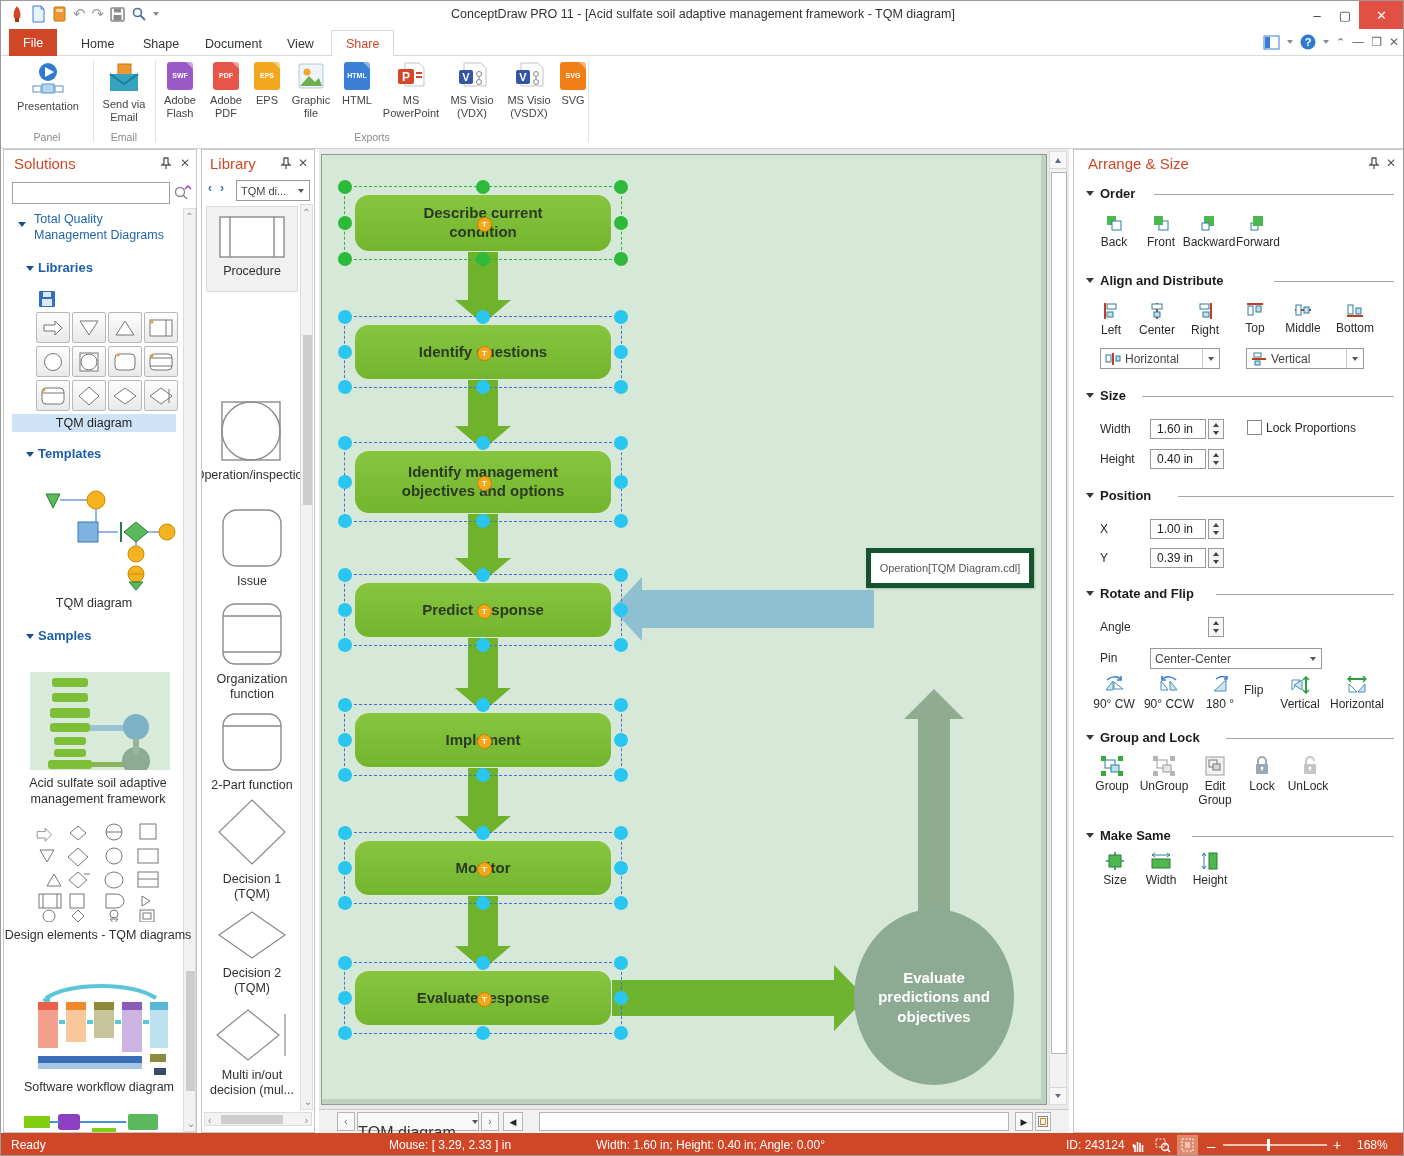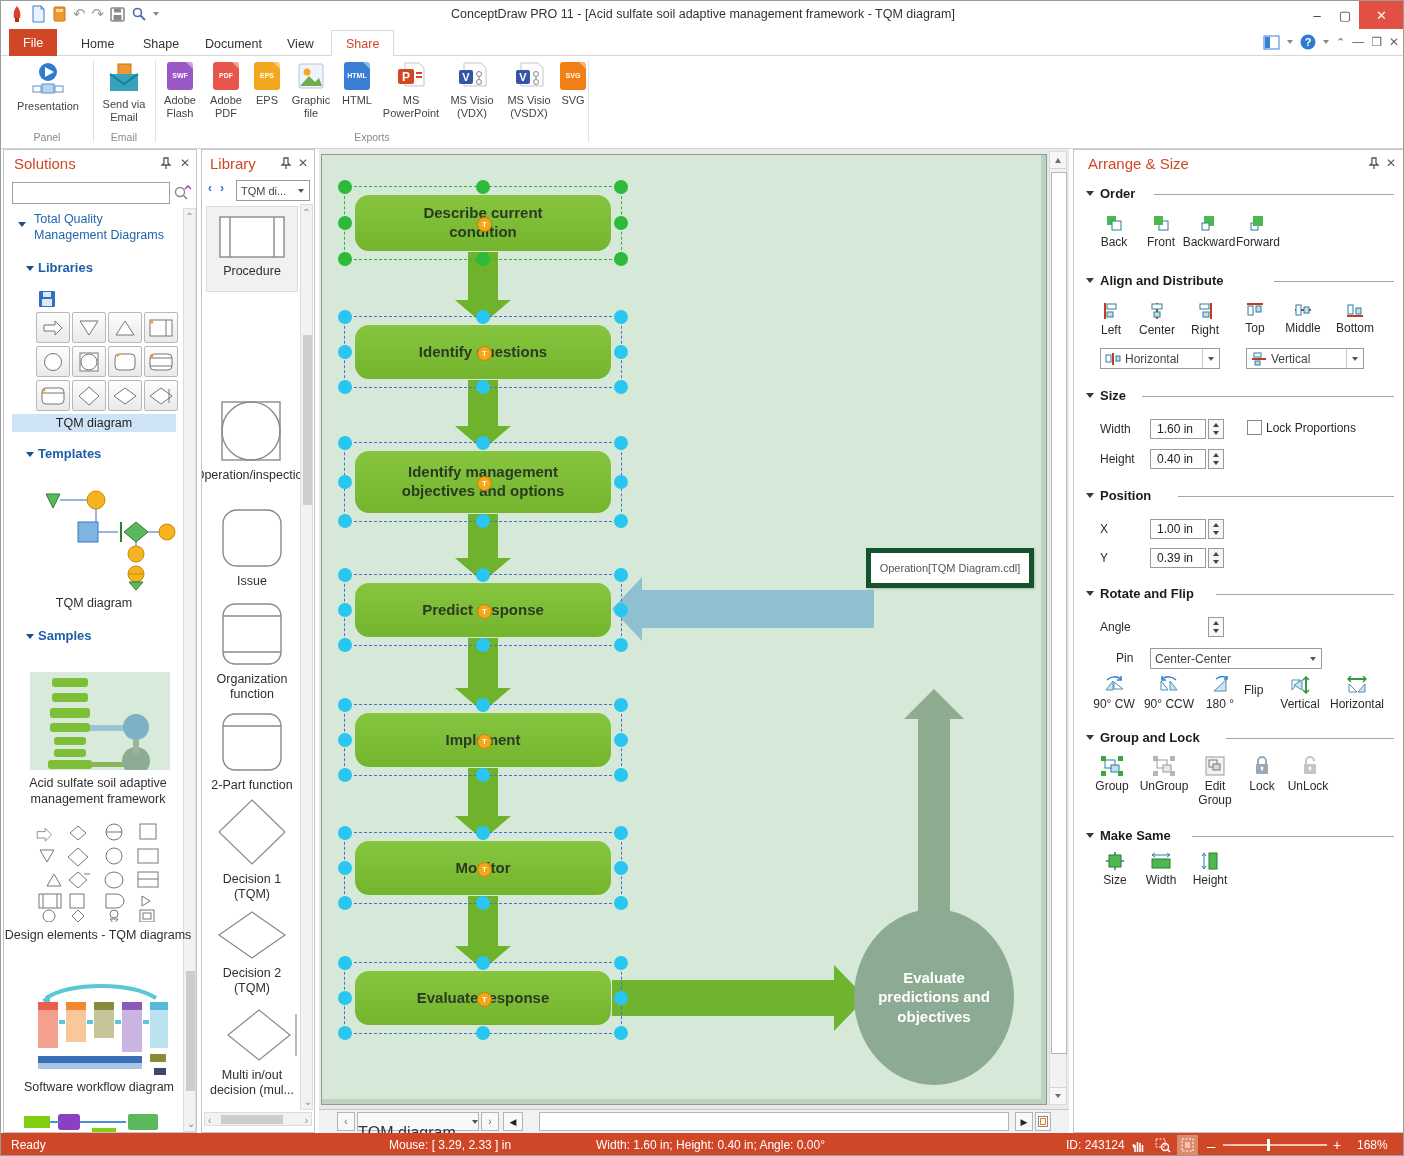--- a/index.html
+++ b/index.html
@@ -525,21 +525,21 @@
           <path d="M35 2 L68 34 L35 66 L2 34 Z" fill="#fff" stroke="#8a8a8a" stroke-width="1.2"></path>
         </svg>
       <span>Decision 1 (TQM)</span>
     </div>
     <div class="libitem" style="left:2px;top:760px;">
       <svg width="70" height="50">
           <path d="M35 2 L68 25 L35 48 L2 25 Z" fill="#fff" stroke="#8a8a8a" stroke-width="1.2"></path>
         </svg>
       <span>Decision 2 (TQM)</span>
     </div>
-    <div class="libitem" style="left:2px;top:858px;align-items:flex-end;">
+    <div class="libitem" style="left:2px;top:858px;">
       <svg width="74" height="54">
           <path d="M33 2 L64 27 L33 52 L2 27 Z" fill="#fff" stroke="#8a8a8a" stroke-width="1.2"></path>
           <line x1="70" y1="6" x2="70" y2="48" stroke="#8a8a8a" stroke-width="1.2"></line>
         </svg>
       <span>Multi in/out decision (mul...</span>
     </div>
 
     <div class="abs scrollcol" style="left:98px;top:54px;width:13px;height:906px;">
       <div class="chev" style="margin-top:2px;">⌃</div>
       <div class="scrollthumb" style="position:absolute;left:2px;top:130px;width:9px;height:170px;"></div>
@@ -845,21 +845,21 @@
       </div>
 
     <div class="sech" style="left:12px;top:436px;"><span class="dtri"></span><span>Rotate and Flip</span></div>
     <div class="secrule" style="left:142px;top:444px;width:178px;"></div>
     <span class="rlabel" style="left:26px;top:470px;">Angle</span>
     <div class="inbox" style="left:76px;top:467px;width:56px;margin-top:32px;">0.00 deg</div>
     <div class="spin" style="left:134px;top:467px;">
         <b class="up"></b>
         <b class="dn"></b>
       </div>
-    <span class="rlabel" style="left:26px;top:501px;margin-left:16px;">Pin</span>
+    <span class="rlabel" style="left:26px;top:501px;">Pin</span>
     <div class="ddown" style="left:76px;top:498px;width:172px;">
       <span style="padding-left:4px;">Center-Center</span>
       <span class="ddcaret" style="border-left:none;">
           <span class="caret"></span>
         </span>
     </div>
     <div class="rpbtn" style="left:14px;top:526px;width:52px;">
       <svg width="22" height="18">
           <path d="M3 14 L10 5 L10 14 Z" fill="#cfe4f0" stroke="#4a90b8"></path>
           <path d="M12 14 L19 5 L19 14 Z" fill="#fff" stroke="#4a90b8" transform="rotate(90 15.5 9.5)"></path>

